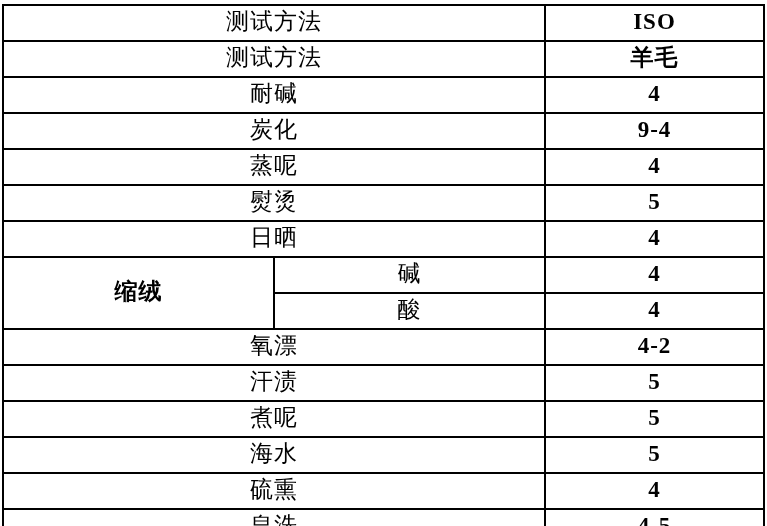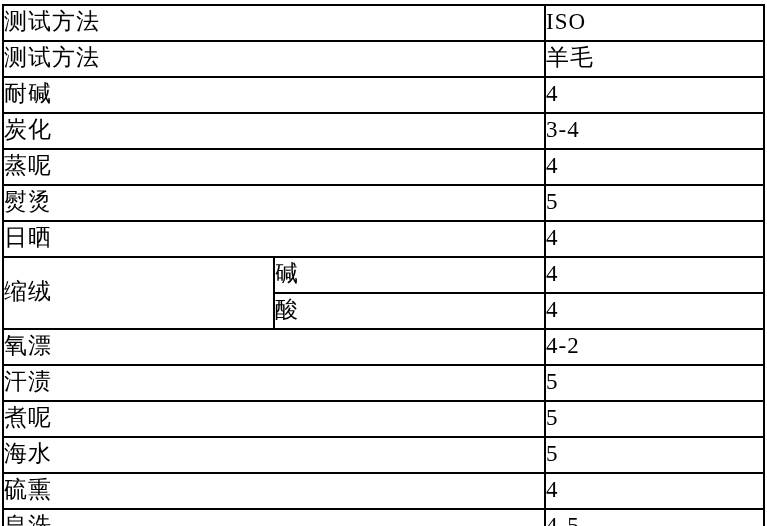--- a/index.html
+++ b/index.html
@@ -21,36 +21,39 @@
     background: #ffffff;
   }
   table.grid {
     border-collapse: collapse;
     width: 757px;
     margin: 4px auto 0 auto;
     table-layout: fixed;
   }
   table.grid td {
     border: 2px solid #000000;
+    text-align: center;
     vertical-align: middle;
     font-size: 23px;
     line-height: 1.05;
     padding: 1px 0 3px 0;
     height: 30px;
     letter-spacing: 1px;
   }
   td.method {
     width: 540px;
   }
   td.value {
     width: 217px;
+    font-weight: bold;
   }
   td.shrink-label {
     width: 260px;
     border-right: 2px solid #000000;
+    font-weight: bold;
   }
   td.shrink-sub {
     width: 280px;
   }
   td.no-bottom {
     border-bottom: none;
   }
   td.no-top {
     border-top: none;
   }
@@ -87,21 +90,21 @@
           </td>
         <td class="value">
             <span class="cell-text">4</span>
           </td>
       </tr>
       <tr>
         <td class="method" colspan="2">
             <span class="cell-text">炭化</span>
           </td>
         <td class="value">
-            <span class="cell-text">3-4</span>
+            <span class="cell-text">9-4</span>
           </td>
       </tr>
       <tr>
         <td class="method" colspan="2">
             <span class="cell-text">蒸呢</span>
           </td>
         <td class="value">
             <span class="cell-text">4</span>
           </td>
       </tr>

